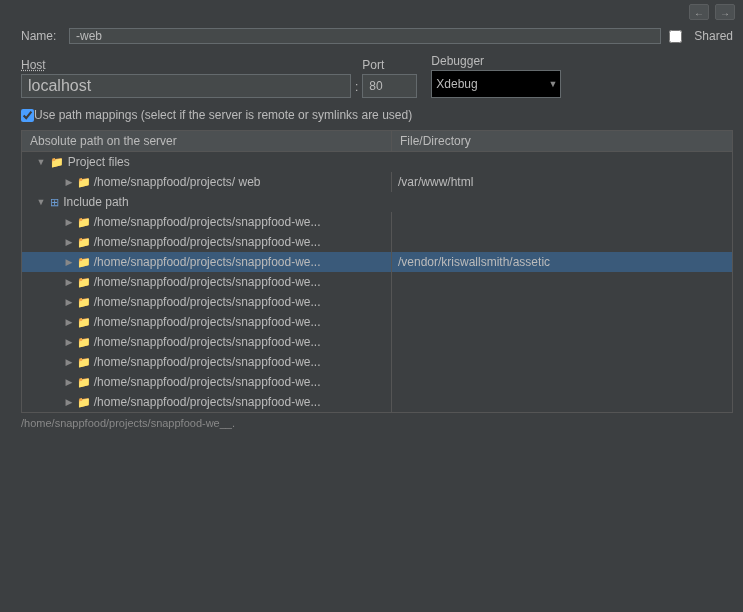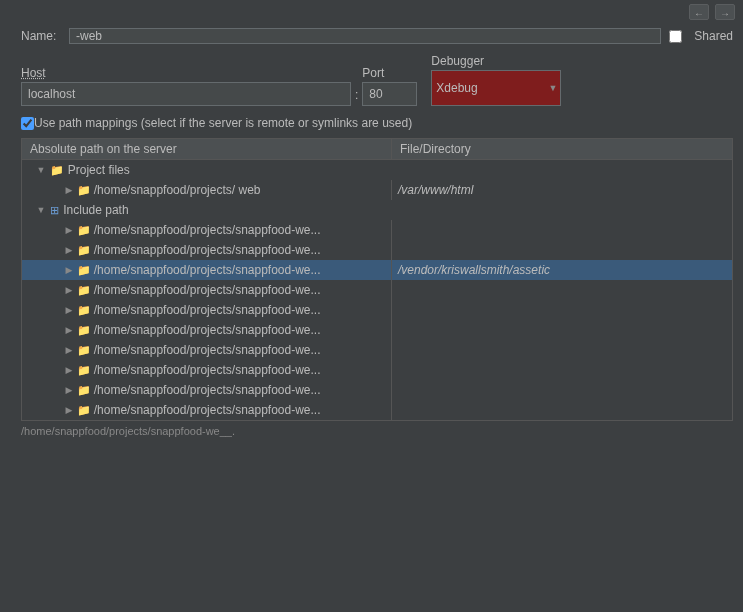--- a/index.html
+++ b/index.html
@@ -96,21 +96,21 @@
     .field-label.no-underline {
       text-decoration: none;
     }
     .host-input {
       width: 330px;
       height: 24px;
       background: #45494a;
       border: 1px solid #646a6d;
       color: #bbbbbb;
       padding: 0 6px;
-      font-size: 12px;
+      font-size: 16px;
       outline: none;
     }
     .colon {
       padding: 0 4px;
       align-self: flex-end;
       padding-bottom: 4px;
       color: #bbbbbb;
     }
     .port-input {
       width: 55px;
@@ -123,22 +123,22 @@
       outline: none;
     }
     .debugger-group {
       margin-left: 14px;
       display: flex;
       flex-direction: column;
       gap: 2px;
     }
     .debugger-select {
       width: 130px;
-      height: 36px;
-      background: #7f1d1d;
+      height: 28px;
+      background: #000000;
       border: 1px solid #646a6d;
       color: #bbbbbb;
       font-size: 12px;
       padding: 0 4px;
       outline: none;
       cursor: pointer;
       appearance: none;
       -webkit-appearance: none;
       padding-right: 20px;
       position: relative;
@@ -262,21 +262,20 @@
       text-overflow: ellipsis;
       border-right: 1px solid #555;
     }
     .tree-row-right {
       flex: 1;
       padding: 3px 6px;
       color: #bbbbbb;
       white-space: nowrap;
       overflow: hidden;
       text-overflow: ellipsis;
-      font-style: italic;
     }
 
     .indent1 { padding-left: 14px; }
     .indent3 { padding-left: 42px; }
   </style>
 </head>
 <body>
 
 <div class="top-bar">
   <div class="nav-btn">←</div>

